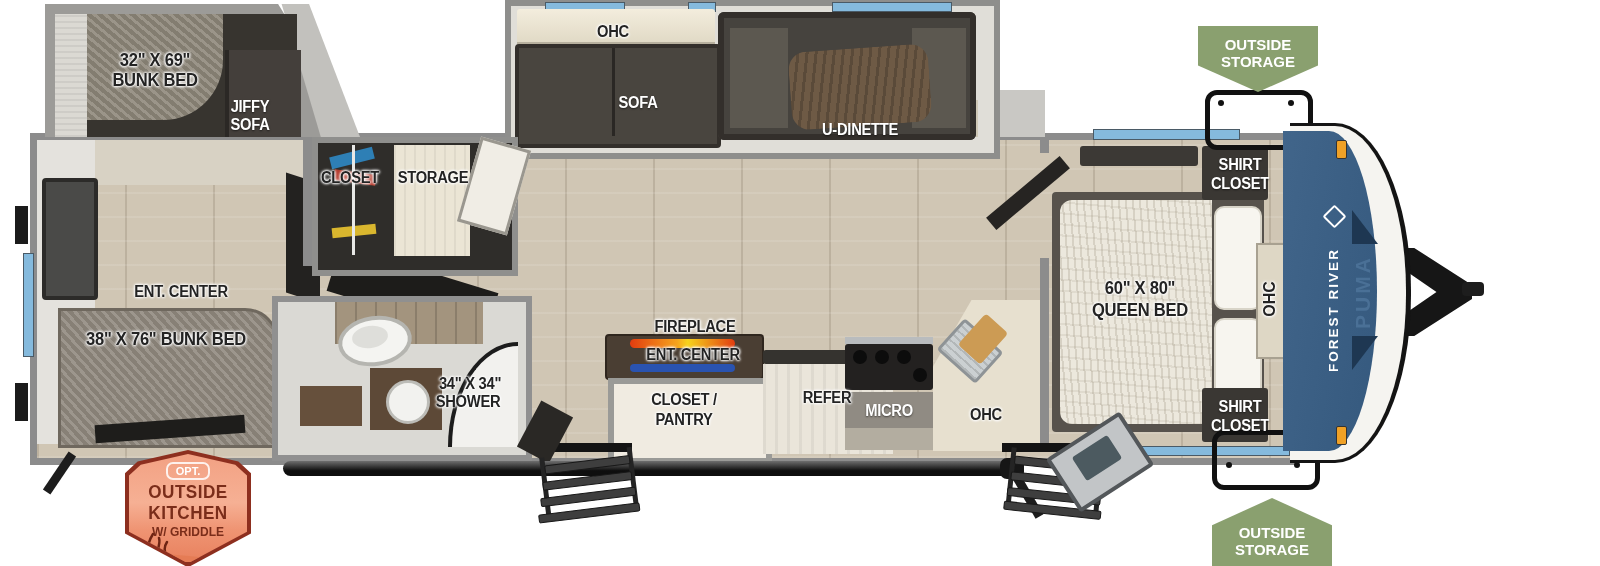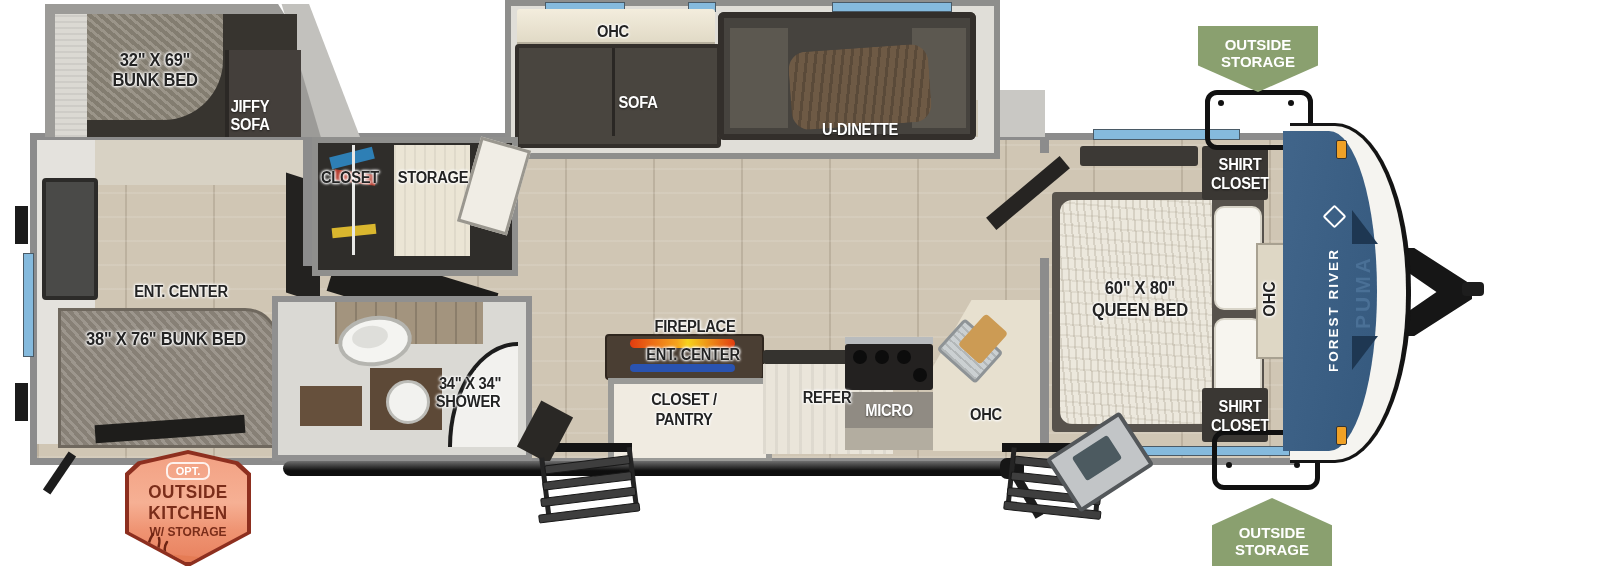--- a/index.html
+++ b/index.html
@@ -219,21 +219,21 @@
   <div class="a" style="left:125px;top:450px;width:126px;height:116px;z-index:60;
        clip-path:polygon(50% 0,90% 10%,100% 20%,100% 72%,52% 100%,48% 100%,0 72%,0 20%,10% 10%);
        background:#8d2f1f">
     <div class="a" style="left:4px;top:4px;width:118px;height:108px;
          clip-path:polygon(50% 0,90% 10%,100% 20%,100% 72%,52% 100%,48% 100%,0 72%,0 20%,10% 10%);
          background:linear-gradient(#f2a183 0%,#f6b094 45%,#ef9473 70%,#e8815e 100%);text-align:center">
       <div style="display:inline-block;margin-top:8px;padding:1px 8px;border:2px solid rgba(255,255,255,.85);border-radius:7px;
            color:#fff;font-weight:bold;font-size:11px">OPT.</div>
       <div style="color:#7a2d1a;font-weight:bold;font-size:18px;letter-spacing:.5px;margin-top:2px;transform:scaleX(.95)">OUTSIDE</div>
       <div style="color:#7a2d1a;font-weight:bold;font-size:18px;letter-spacing:.5px;transform:scaleX(.95)">KITCHEN</div>
-      <div style="color:#7a2d1a;font-weight:bold;font-size:12px;margin-top:1px">W/ STORAGE</div>
+      <div style="color:#7a2d1a;font-weight:bold;font-size:12px;margin-top:1px">W/ GRIDDLE</div>
       <svg width="118" height="34" viewBox="0 0 118 34" style="position:absolute;left:0;bottom:0">
         <path d="M0 30 Q 30 24 60 28 T 118 26 L 118 34 L 0 34 Z" fill="#e37a52" opacity="0.8"></path>
         <path d="M14 32 C 12 20 8 14 4 10 M18 32 C 18 18 20 12 24 6 M26 32 C 28 22 32 16 30 10 M38 32 C 36 24 34 20 38 14" stroke="#6e2413" stroke-width="2.5" fill="none" stroke-linecap="round"></path>
       </svg>
     </div>
   </div>
 
 </div>
 
 </body></html>

